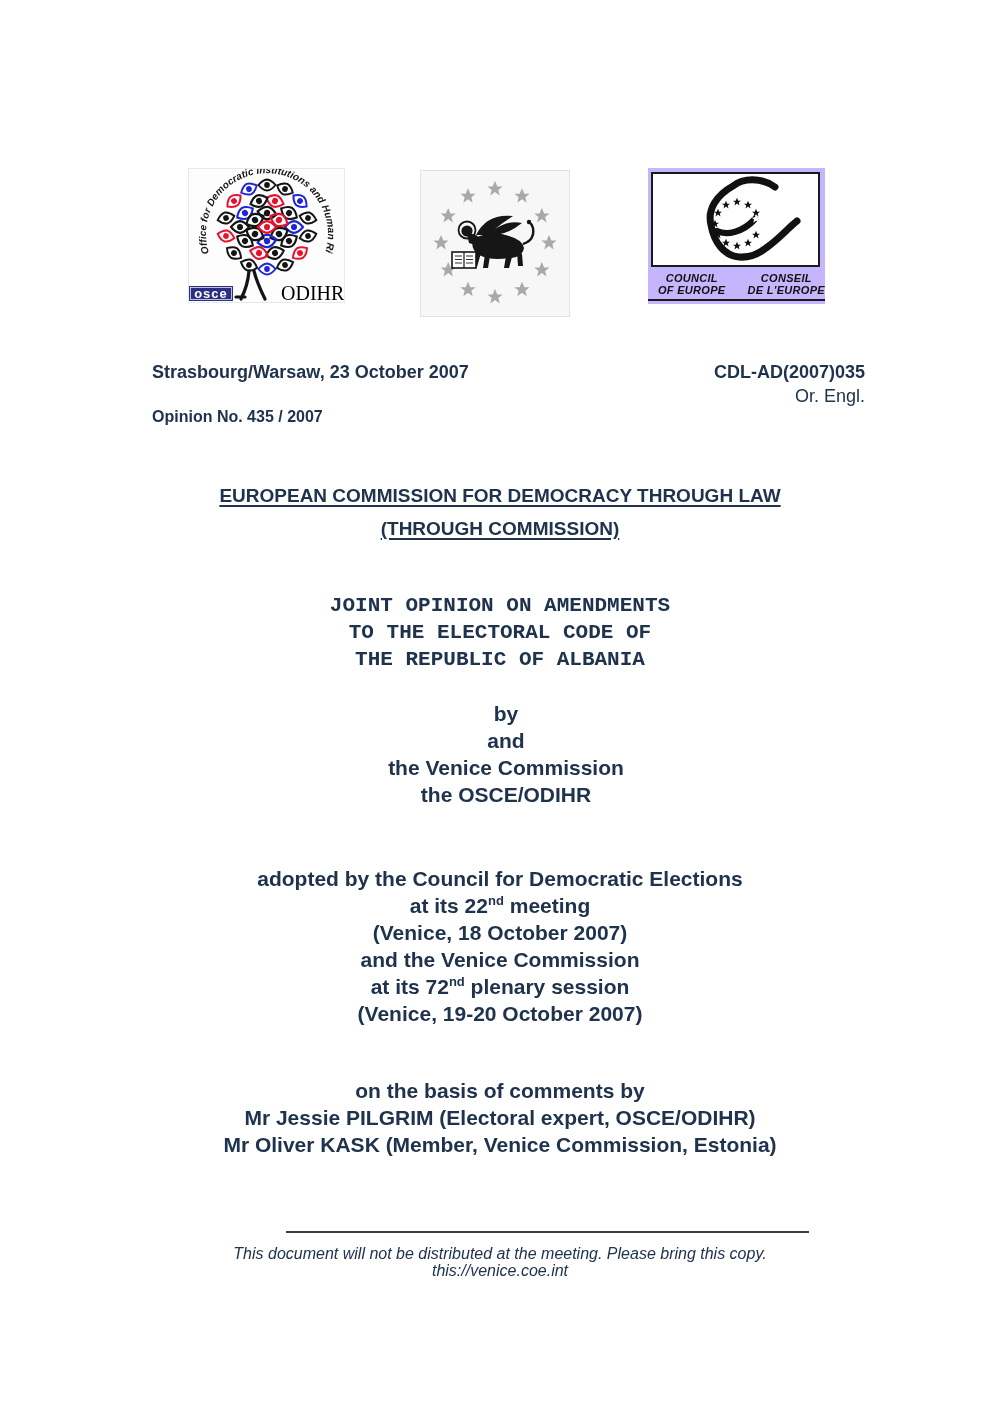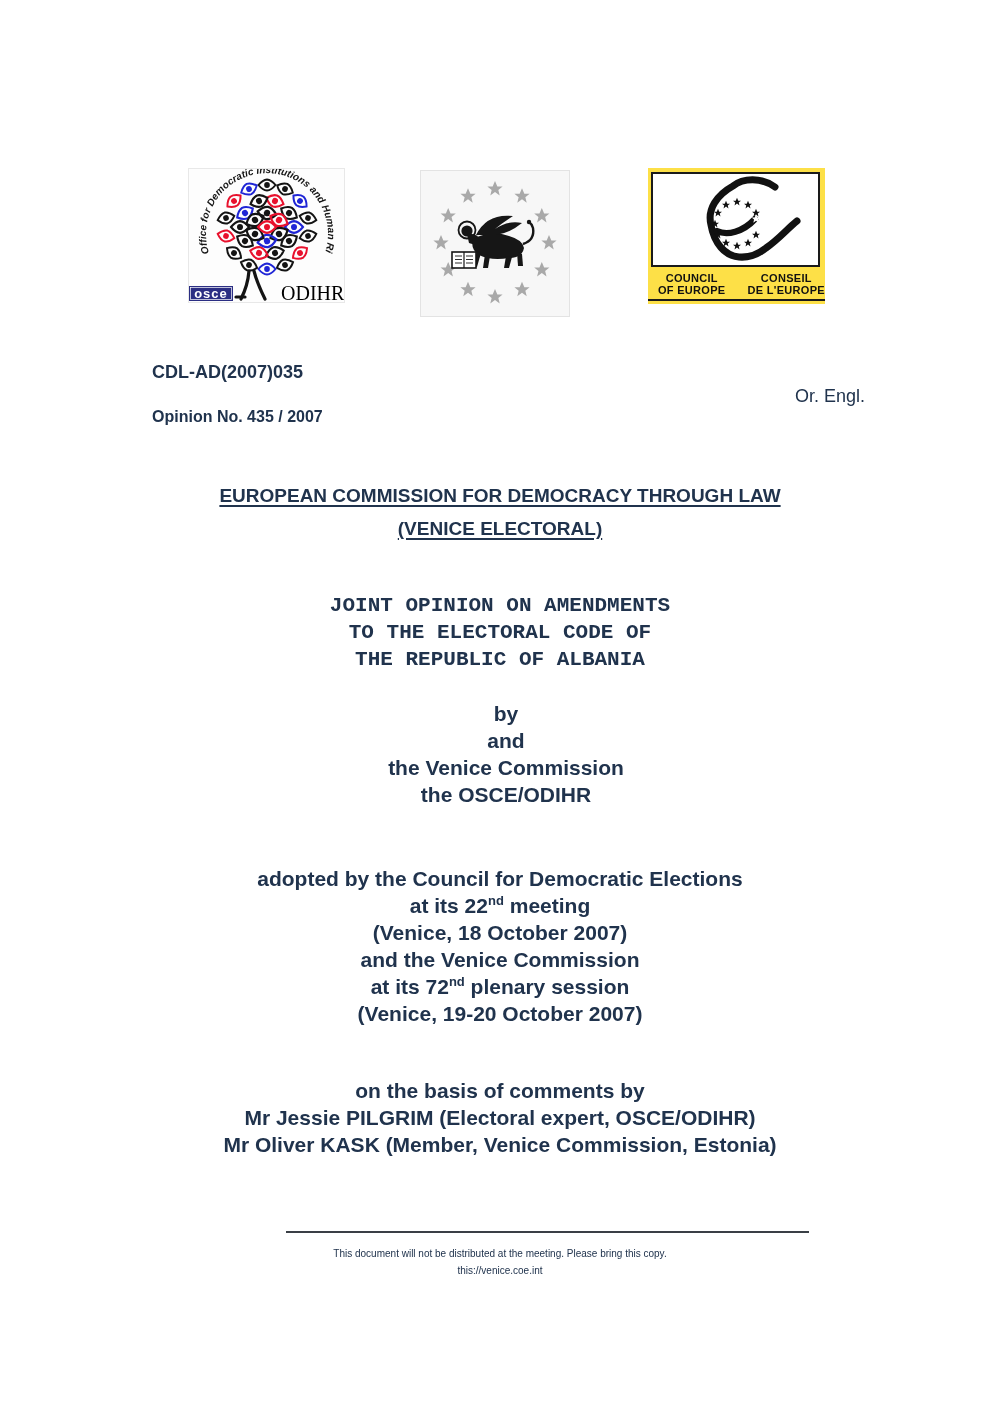--- a/index.html
+++ b/index.html
@@ -8,21 +8,21 @@
     width:1000px;height:1415px;
     background:#ffffff;
     font-family:"Liberation Sans", sans-serif;
     color:#20334d;
     overflow:hidden;
   }
   
   .logo{position:absolute;}
   .logo-odihr{left:188px;top:168px;width:157px;height:135px;background:#fdfdfd;border:1px solid #e8e8e8;box-sizing:border-box;}
   .logo-venice{left:420px;top:170px;width:150px;height:147px;background:#f7f7f7;border:1px solid #e3e3e3;box-sizing:border-box;}
-  .logo-coe{left:648px;top:168px;width:177px;height:136px;background:#fde047;}
+  .logo-coe{left:648px;top:168px;width:177px;height:136px;background:#c4b5fd;font-style:italic;}
   .coe-emblem-box{position:absolute;left:3px;top:4px;width:169px;height:95px;border:2px solid #1a1a1a;box-sizing:border-box;background:#fff;}
   .coe-text-row{position:absolute;left:0;top:104px;width:177px;display:flex;justify-content:space-between;}
   .coe-col{font-size:11px;font-weight:bold;line-height:12px;color:#111;text-align:center;letter-spacing:.3px;}
   .coe-col.left{margin-left:10px;}
   .coe-col.right{}
   .coe-rule{position:absolute;left:0;top:131px;width:177px;height:2px;background:#1a1a1a;}
   
   .eye-k{color:#141414;} .eye-r{color:#e8112d;} .eye-b{color:#1f25d6;}
   
   .abs{position:absolute;}
@@ -31,21 +31,21 @@
   .opinion{left:152px;top:408px;font-size:16px;font-weight:bold;}
   .center-block{left:0;right:0;text-align:center;font-weight:bold;}
   .commission{top:479px;font-size:19px;line-height:33px;}
   .commission .uline{text-decoration:underline;text-decoration-thickness:2px;text-underline-offset:3px;}
   .title-block{top:592px;font-size:21px;line-height:27px;font-family:Liberation Mono, monospace;}
   .by-block{top:700px;font-size:21px;line-height:27px;padding-left:12px;}
   .adopted-block{top:865px;font-size:21px;line-height:27px;}
   .adopted-block sup{font-size:13px;line-height:0;}
   .comments-block{top:1077px;font-size:21px;line-height:27px;}
   .footer-rule{left:286px;top:1231px;width:523px;height:2px;background:#3a3f46;}
-  .footer-block{left:0;right:0;top:1245px;text-align:center;font-size:10px;font-weight:normal;line-height:17px;}
+  .footer-block{left:0;right:0;top:1245px;text-align:center;font-size:16px;font-style:italic;font-weight:normal;line-height:17px;}
 </style>
 </head>
 <body>
 
 <div class="page">
 
   <div class="logo logo-odihr">
     <svg width="155" height="133" viewBox="0 0 155 133">
       <defs>
         <g id="eye">
@@ -185,28 +185,29 @@
       </div>
       <div class="coe-col right">
         <div>CONSEIL</div>
         <div>DE L'EUROPE</div>
       </div>
     </div>
     <div class="coe-rule"></div>
   </div>
 
   <div class="abs row-top">
+    <span>Strasbourg/Warsaw, 23 October 2007</span>
     <span>CDL-AD(2007)035</span>
   </div>
   <div class="abs or-engl">Or. Engl.</div>
   <div class="abs opinion">Opinion No. 435 / 2007</div>
 
   <div class="abs center-block commission">
     <div><span class="uline">EUROPEAN COMMISSION FOR DEMOCRACY THROUGH LAW</span></div>
-    <div><span class="uline">(VENICE ELECTORAL)</span></div>
+    <div><span class="uline">(THROUGH COMMISSION)</span></div>
   </div>
 
   <div class="abs center-block title-block">
     <div>JOINT OPINION ON AMENDMENTS</div>
     <div>TO THE ELECTORAL CODE OF</div>
     <div>THE REPUBLIC OF ALBANIA</div>
   </div>
 
   <div class="abs center-block by-block">
     <div>by</div>

